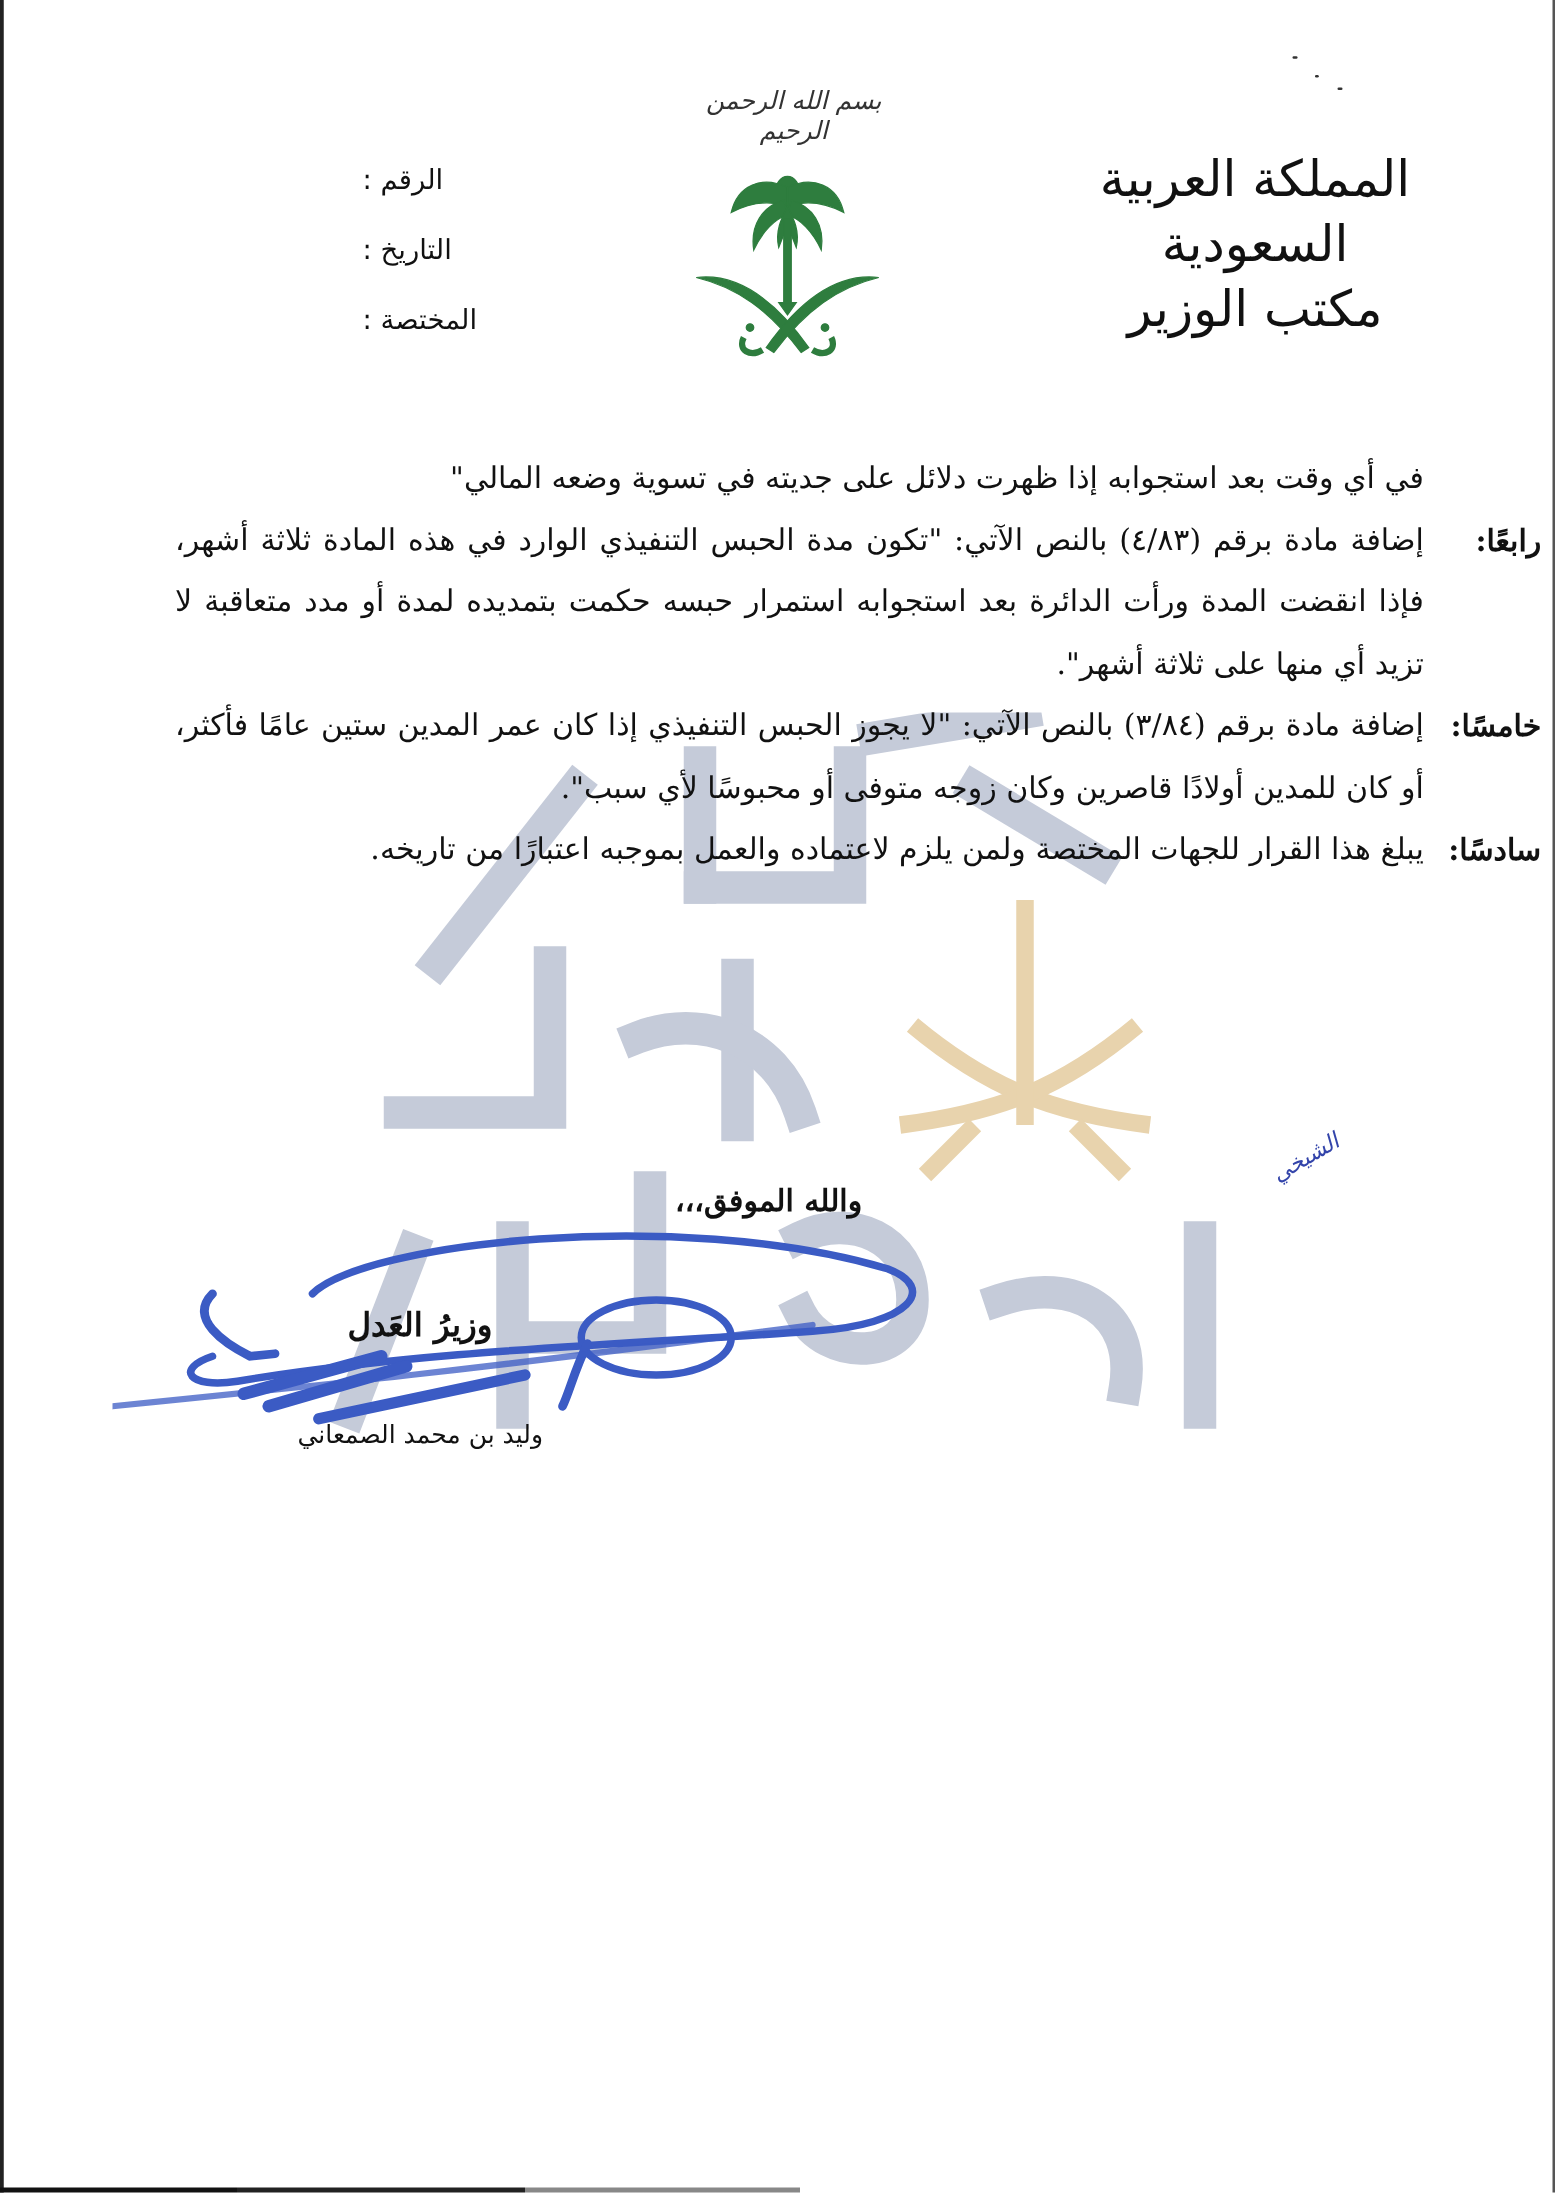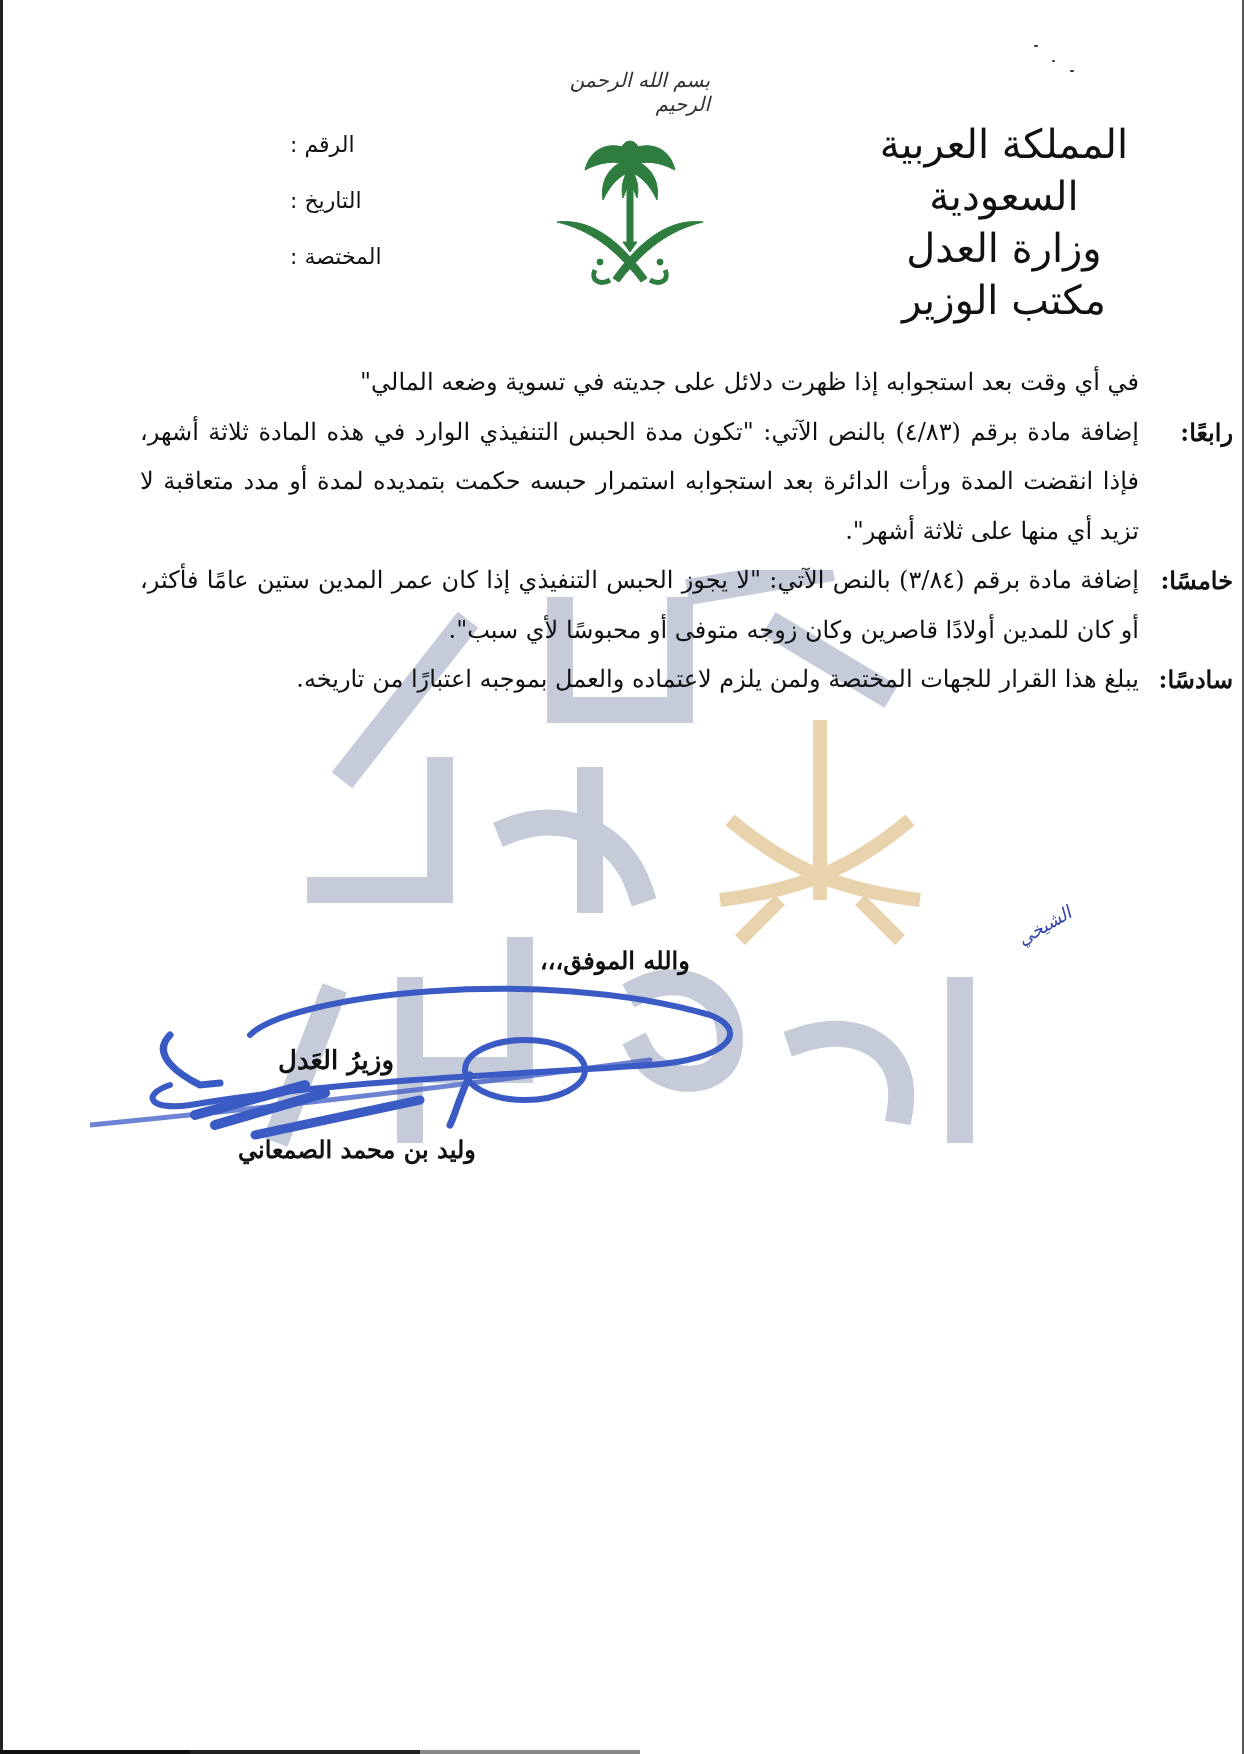--- a/index.html
+++ b/index.html
@@ -11,40 +11,40 @@
     .edge-right { position: absolute; right: 0; top: 0; width: 2px; height: 1754px; background: #555; }
     .edge-bottom { position: absolute; left: 0; bottom: 0; width: 640px; height: 4px;
       background: linear-gradient(to right, #111 0 190px, #222 190px 420px, #888 420px 640px); }
     .specks { position: absolute; right: 140px; top: 40px; width: 80px; height: 70px; }
     .speck { position: absolute; width: 4px; height: 2px; background: #333; border-radius: 2px; }
 
     
     .watermark { position: absolute; left: 260px; top: 570px; width: 740px; height: 590px; pointer-events: none; z-index: 0; }
 
     
-    .basmala { position: absolute; left: 560px; top: 68px; width: 150px; text-align: right;
+    .basmala { position: absolute; left: 560px; top: 68px; width: 150px; text-align: center;
       font-size: 20px; color: #333; font-style: italic; }
     .emblem { position: absolute; left: 555px; top: 130px; width: 150px; height: 160px; }
     .org-block { position: absolute; right: 50px; top: 118px; width: 380px; text-align: center;
       font-family: "DejaVu Serif", serif; color: #111; }
     .org-block div { font-size: 40px; line-height: 52px; font-weight: normal; text-align: center; }
     .meta-block { position: absolute; left: 290px; top: 125px; width: 130px; text-align: left; font-family: "DejaVu Sans", sans-serif; }
     .meta-row { font-size: 22px; height: 56px; line-height: 40px; }
 
     
     .body-text { position: absolute; right: 105px; left: 140px; top: 358px; z-index: 1;
       font-family: "DejaVu Serif", serif; font-size: 24px; line-height: 49.5px; text-align: justify; }
     .para { position: relative; padding-right: 0; }
     .para .label { font-weight: bold; position: absolute; right: -94px; top: 0; white-space: nowrap; }
     .para .content { display: block; }
     .closing { position: absolute; left: 540px; top: 946px; font-weight: bold; font-size: 24px; z-index: 1; }
     .initials { position: absolute; left: 1015px; top: 915px; font-size: 18px; color: #3344aa; transform: rotate(-30deg); font-style: italic; z-index: 1; }
 
     .sig-title { position: absolute; left: 278px; top: 1032px; font-weight: bold; font-size: 26px; z-index: 2; margin-top: 13px; }
-    .sig-name { position: absolute; left: 238px; top: 1135px; font-weight: bold; font-size: 24px; z-index: 2; }
+    .sig-name { position: absolute; left: 238px; top: 1135px; font-weight: normal; font-size: 20px; z-index: 2; }
     .signature { position: absolute; left: 90px; top: 975px; width: 680px; height: 180px; z-index: 1; }
   </style>
 </head>
 <body>
 
 <div class="edge-left"></div>
 <div class="edge-right"></div>
 <div class="edge-bottom"></div>
 <div class="specks">
   <div class="speck" style="left:10px;top:5px"></div>
@@ -93,21 +93,20 @@
     <path d="M148 92 C115 88, 85 110, 58 148 L64 152 C90 118, 115 100, 148 92 Z"></path>
     <path d="M40 140 C35 150, 45 156, 55 150" fill="none" stroke-width="5"></path>
     <path d="M110 140 C115 150, 105 156, 95 150" fill="none" stroke-width="5"></path>
     <circle cx="45" cy="132" r="3"></circle>
     <circle cx="105" cy="132" r="3"></circle>
   </g>
 </svg>
 
 <div class="org-block">
   <div>المملكة العربية السعودية</div>
-  <div>وزارة العدل</div>
   <div>مكتب الوزير</div>
 </div>
 
 <div class="meta-block">
   <div class="meta-row">الرقم :</div>
   <div class="meta-row">التاريخ :</div>
   <div class="meta-row">المختصة :</div>
 </div>
 
 <div class="body-text">

